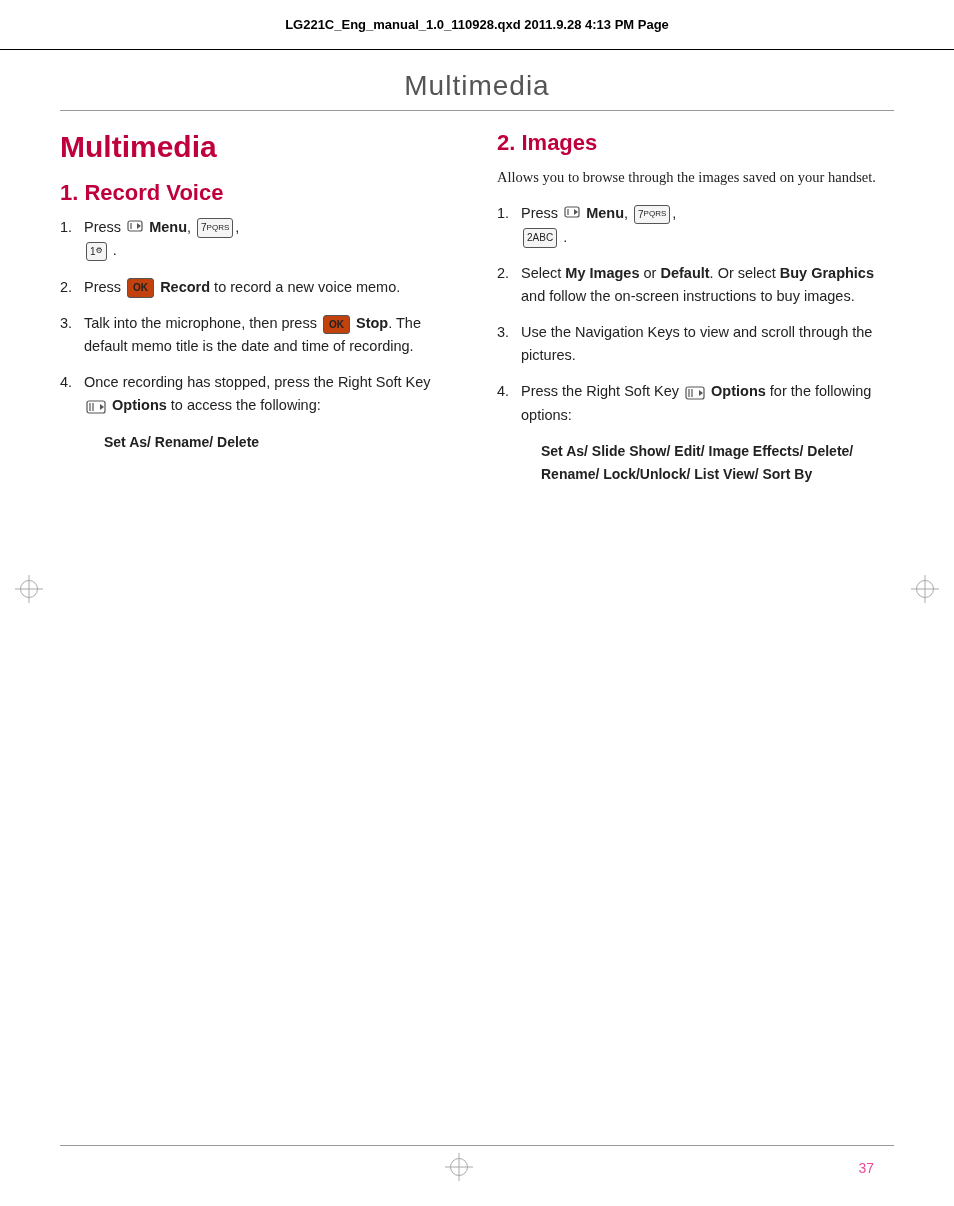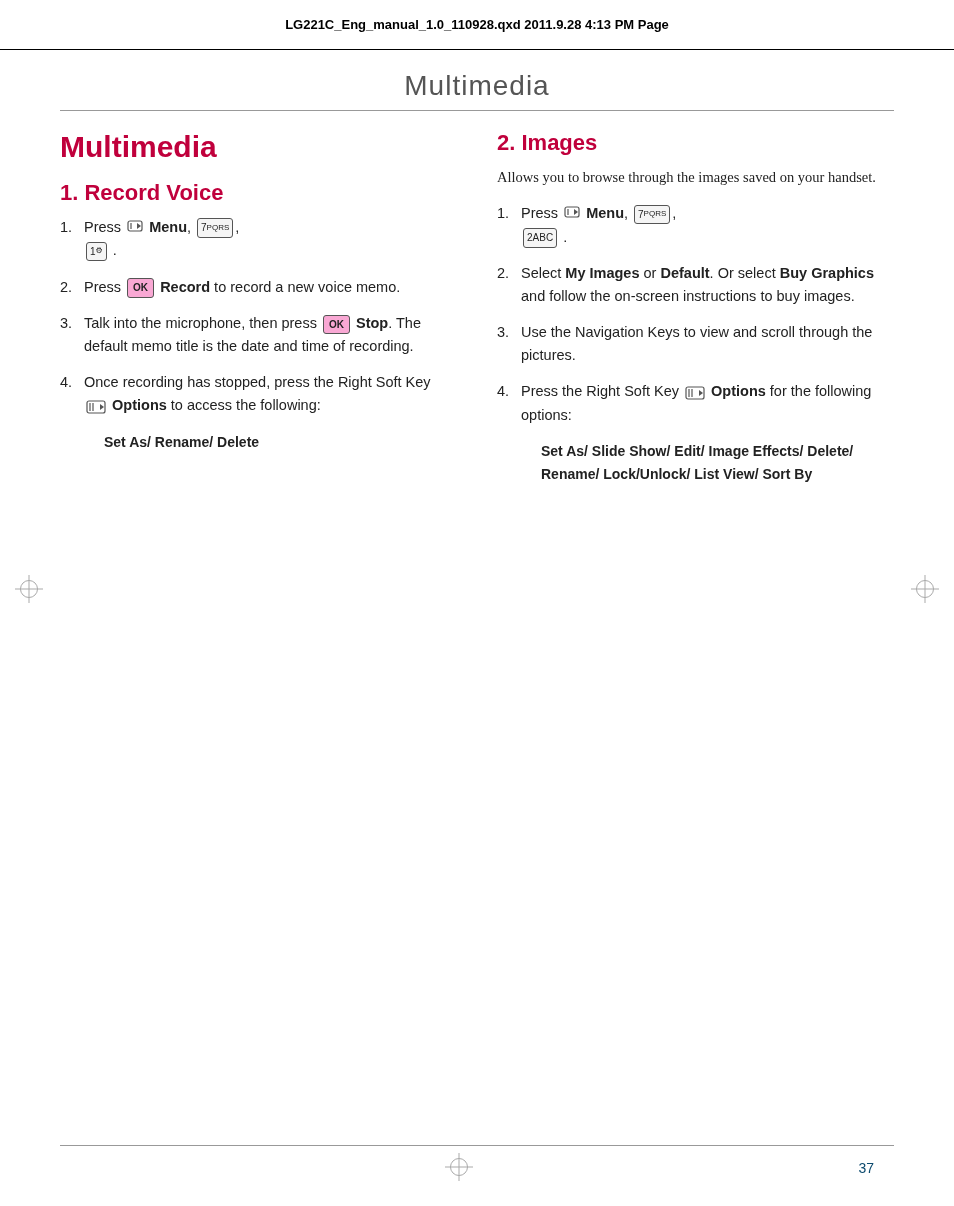--- a/index.html
+++ b/index.html
@@ -35,21 +35,21 @@
       text-align: center;
     }
 
     
     .page-number {
       position: absolute;
       bottom: 30px;
       right: 80px;
       font-size: 14px;
       font-family: Arial, sans-serif;
-      color: #0c4a6e;
+      color: #ec4899;
     }
 
     
     .page-title {
       position: absolute;
       top: 70px;
       left: 0;
       right: 0;
       text-align: center;
       font-size: 28px;
@@ -156,21 +156,21 @@
       font-size: 11px;
       font-family: Arial, sans-serif;
       color: #222;
       background: #f5f5f5;
       vertical-align: middle;
       margin: 0 2px;
       white-space: nowrap;
     }
 
     .key-icon.ok-key {
-      background: #f9a8d4;
+      background: #c2410c;
       font-weight: bold;
       font-size: 10px;
       padding: 1px 5px;
     }
 
     .key-icon.num-key {
       font-size: 10px;
       padding: 1px 3px;
     }
 

